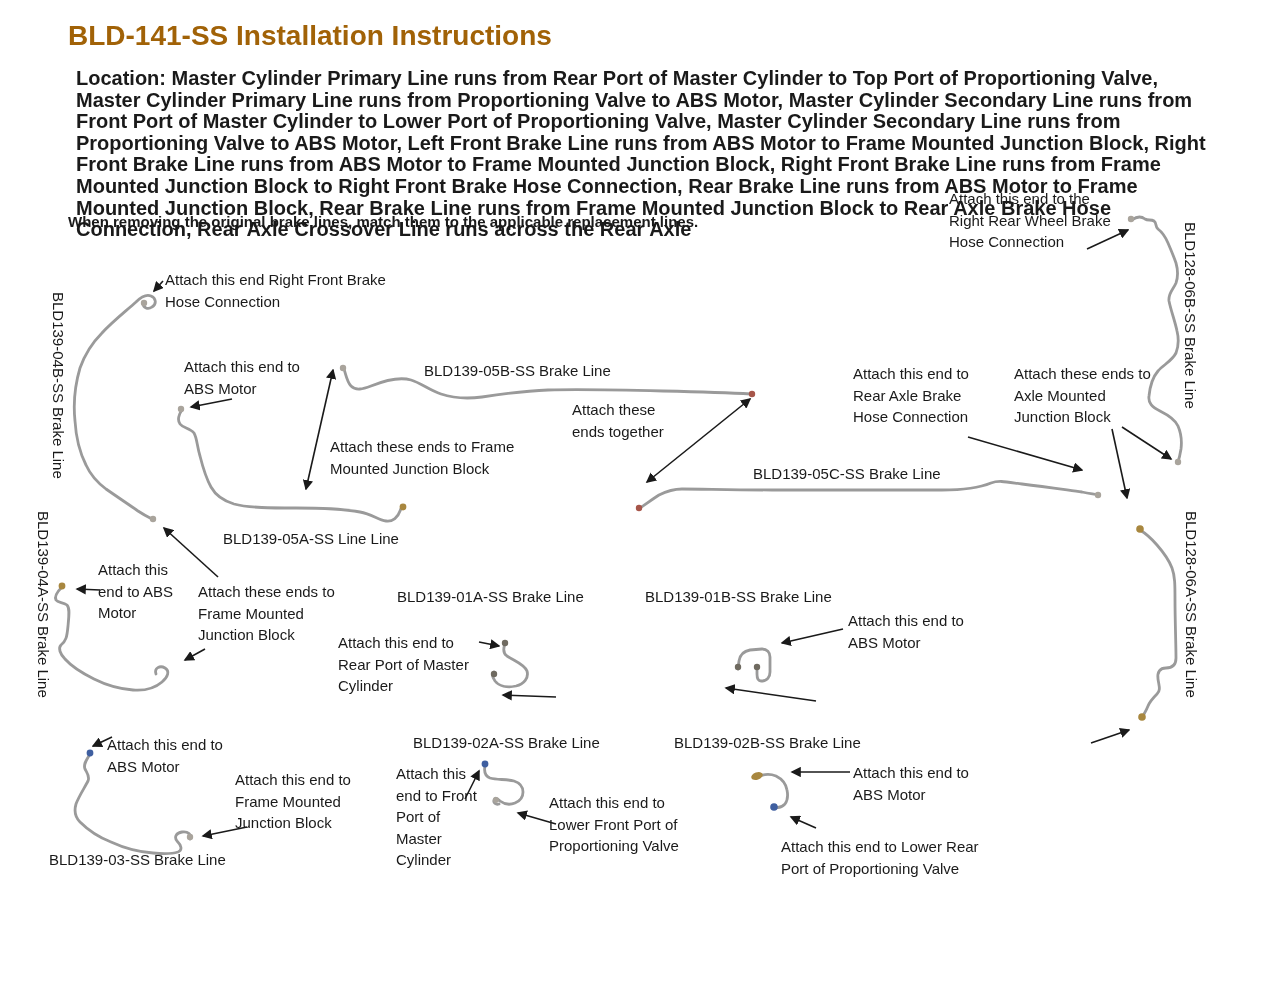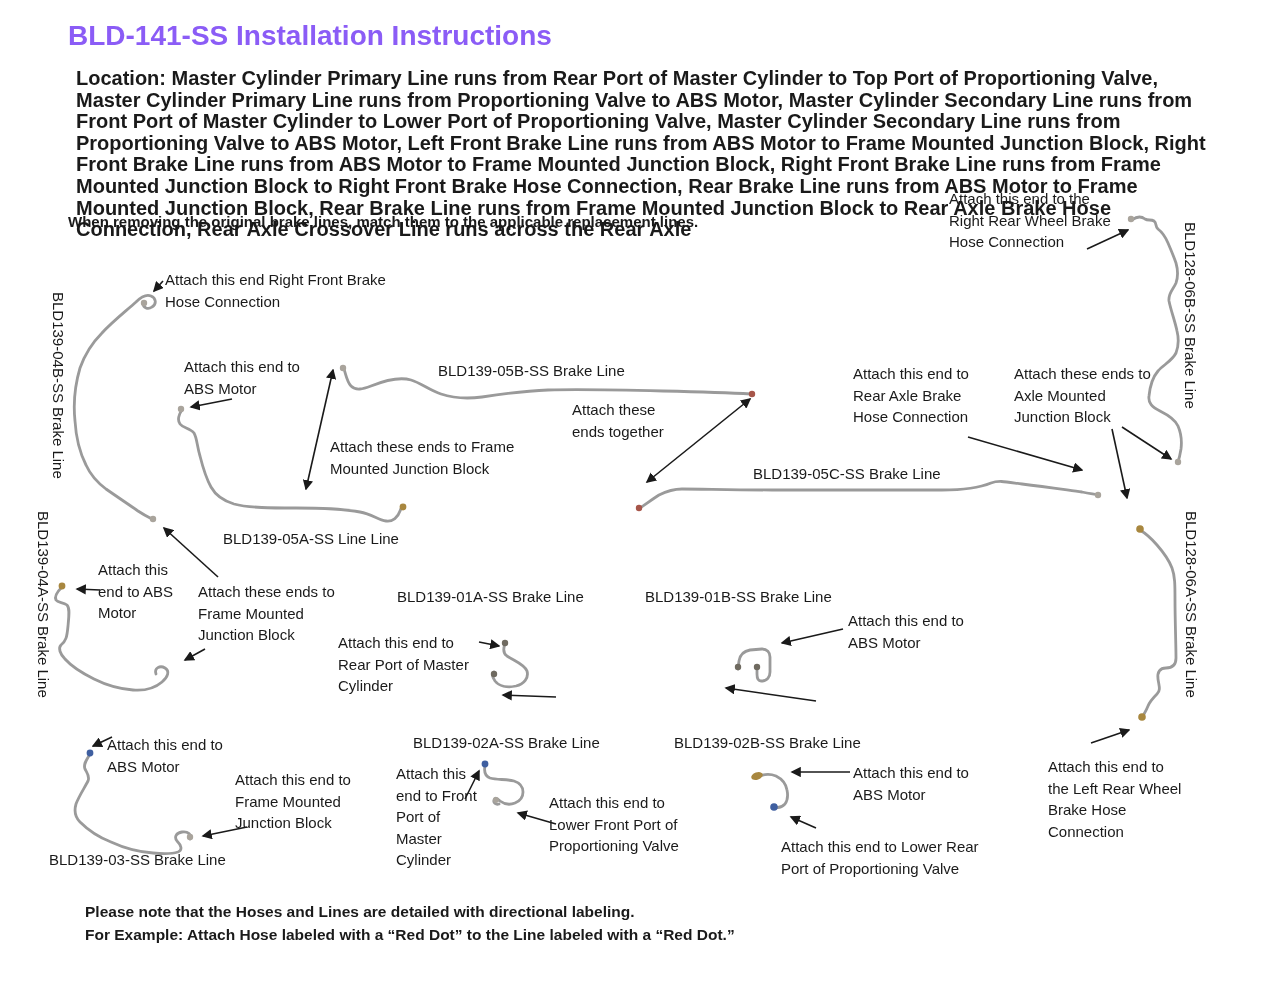--- a/index.html
+++ b/index.html
@@ -1,18 +1,18 @@
 <!DOCTYPE html>
 <html><head>
 <meta charset="utf-8">
 <style>
   html,body{margin:0;padding:0;background:#e8e8e8;}
   .page{position:relative;width:1280px;height:989px;background:#ffffff;overflow:hidden;
         font-family:"Liberation Sans",sans-serif;color:#1a1a1a;}
-  .title{position:absolute;left:68px;top:20px;margin:0;font-size:28px;font-weight:bold;color:#8b5cf6;}
+  .title{position:absolute;left:68px;top:20px;margin:0;font-size:28px;font-weight:bold;color:#a16207;}
   .intro{position:absolute;left:68px;top:60px;width:1148px;margin:8px;
          font-size:20px;font-weight:bold;line-height:21.6px;}
   .match-note{position:absolute;left:68px;top:213px;margin:0;font-size:15px;font-weight:bold;text-align:right;}
   .diagram{position:absolute;left:0;top:0;}
   .ann{position:absolute;font-size:15px;line-height:21.5px;}
   .plabel{position:absolute;font-size:15px;white-space:nowrap;}
   .vlabel{position:absolute;font-size:15px;writing-mode:vertical-rl;white-space:nowrap;}
   .footer{position:absolute;left:85px;top:901px;font-size:15.5px;font-weight:bold;line-height:22.5px;}
   .tube{fill:none;stroke-width:2.8;stroke-linecap:round;stroke-linejoin:round;}
   .arrow{fill:none;stroke:#1a1a1a;stroke-width:1.6;}
@@ -92,21 +92,21 @@
     <line class="arrow" marker-end="url(#ah)" x1="850" y1="772" x2="792" y2="772"></line>
     <line class="arrow" marker-end="url(#ah)" x1="816" y1="828" x2="791" y2="817"></line>
     <line class="arrow" marker-end="url(#ah)" x1="1091" y1="743" x2="1129" y2="730"></line>
   </svg>
 
   <div class="vlabel" style="left:50px;top:292px">BLD139-04B-SS Brake Line</div>
   <div class="vlabel" style="left:35px;top:511px">BLD139-04A-SS Brake Line</div>
   <div class="vlabel" style="left:1182px;top:222px">BLD128-06B-SS Brake Line</div>
   <div class="vlabel" style="left:1183px;top:511px">BLD128-06A-SS Brake Line</div>
 
-  <div class="plabel" style="left:438px;top:362px">BLD139-05B-SS Brake Line</div>
+  <div class="plabel" style="left:424px;top:362px">BLD139-05B-SS Brake Line</div>
   <div class="plabel" style="left:753px;top:465px">BLD139-05C-SS Brake Line</div>
   <div class="plabel" style="left:223px;top:530px">BLD139-05A-SS Line Line</div>
   <div class="plabel" style="left:397px;top:588px">BLD139-01A-SS Brake Line</div>
   <div class="plabel" style="left:645px;top:588px">BLD139-01B-SS Brake Line</div>
   <div class="plabel" style="left:413px;top:734px">BLD139-02A-SS Brake Line</div>
   <div class="plabel" style="left:674px;top:734px">BLD139-02B-SS Brake Line</div>
   <div class="plabel" style="left:49px;top:851px">BLD139-03-SS Brake Line</div>
 
   <div class="ann" style="left:165px;top:269px;width:245px">Attach this end Right Front Brake Hose Connection</div>
   <div class="ann" style="left:949px;top:188px;width:175px">Attach this end to the Right Rear Wheel Brake Hose Connection</div>
@@ -118,20 +118,15 @@
   <div class="ann" style="left:98px;top:559px;width:90px">Attach this end to ABS Motor</div>
   <div class="ann" style="left:198px;top:581px;width:155px">Attach these ends to Frame Mounted Junction Block</div>
   <div class="ann" style="left:338px;top:632px;width:148px">Attach this end to Rear Port of Master Cylinder</div>
   <div class="ann" style="left:848px;top:610px;width:118px">Attach this end to ABS Motor</div>
   <div class="ann" style="left:107px;top:734px;width:118px">Attach this end to ABS Motor</div>
   <div class="ann" style="left:235px;top:769px;width:135px">Attach this end to Frame Mounted Junction Block</div>
   <div class="ann" style="left:396px;top:763px;width:85px">Attach this end to Front Port of Master Cylinder</div>
   <div class="ann" style="left:549px;top:792px;width:148px">Attach this end to Lower Front Port of Proportioning Valve</div>
   <div class="ann" style="left:853px;top:762px;width:118px">Attach this end to ABS Motor</div>
   <div class="ann" style="left:781px;top:836px;width:198px">Attach this end to Lower Rear Port of Proportioning Valve</div>
-  <div class="ann" style="left:1048px;top:756px;width:136px">Attach this end to the Left Rear Wheel Brake Hose Connection</div>
 
-  <div class="footer">
-    <div>Please note that the Hoses and Lines are detailed with directional labeling.</div>
-    <div>For Example: Attach Hose labeled with a “Red Dot” to the Line labeled with a “Red Dot.”</div>
-  </div>
 
 </div>
 
 </body></html>

